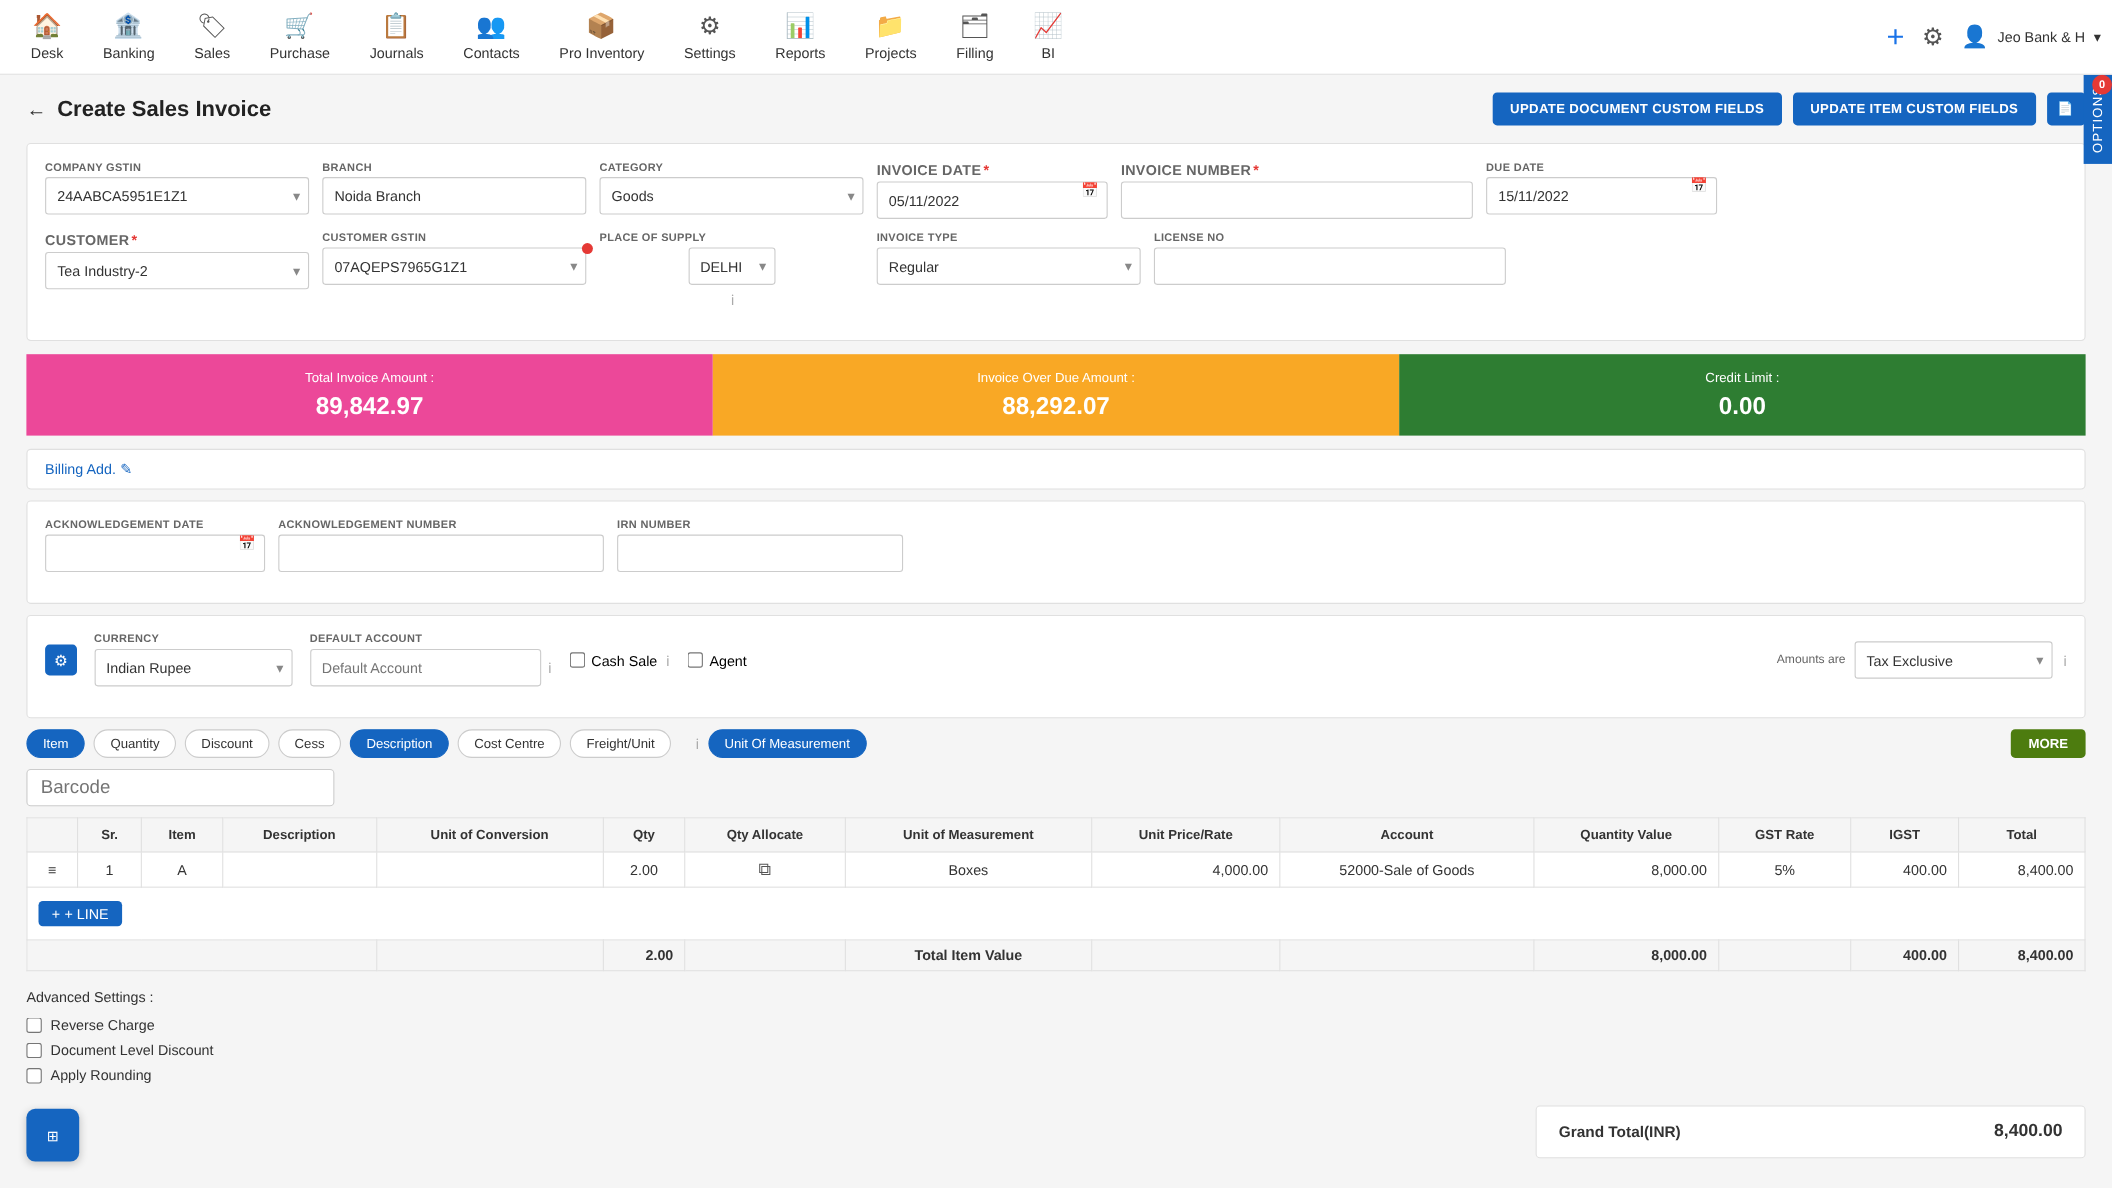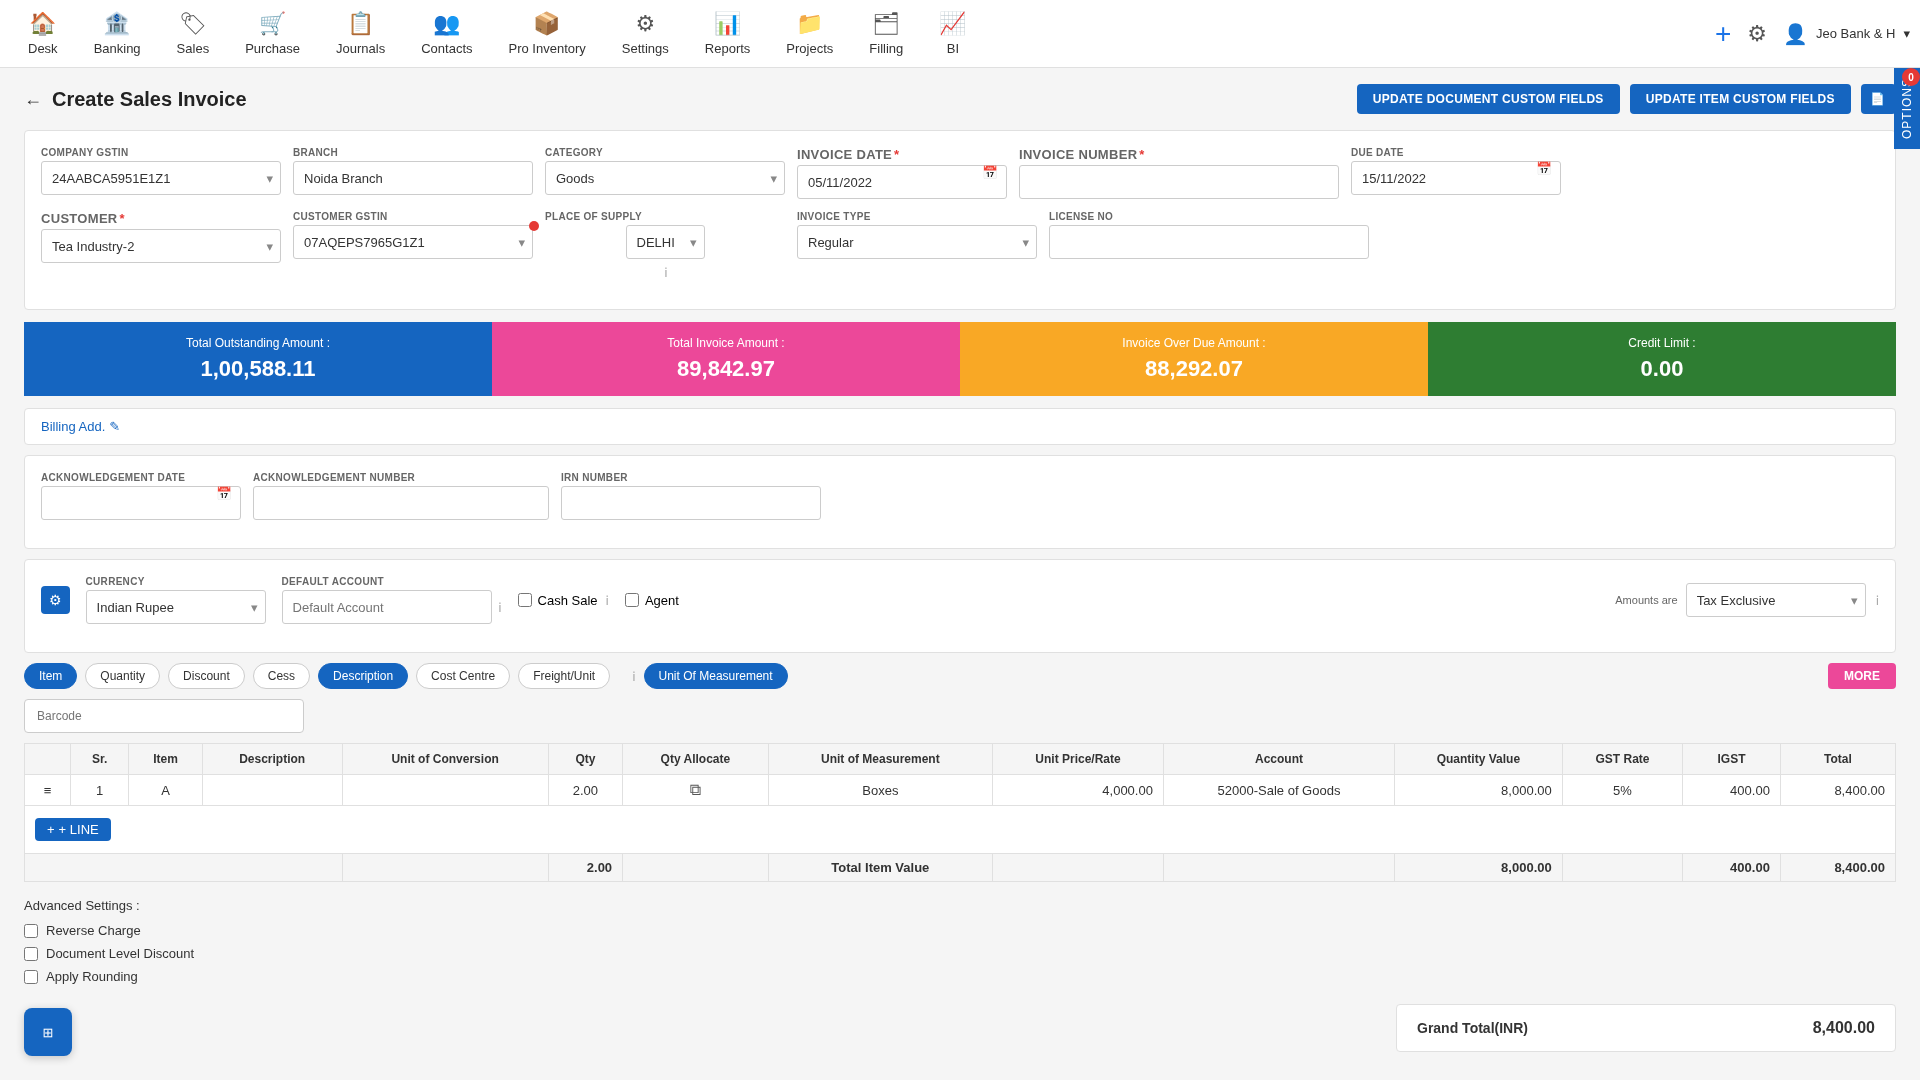--- a/index.html
+++ b/index.html
@@ -224,38 +224,38 @@
       color: #333;
     }
     .tab-pill.active {
       background: #1565c0;
       color: white;
       border-color: #1565c0;
     }
     .tab-info { color: #aaa; font-size: 11px; cursor: pointer; }
     .more-btn {
       margin-left: auto;
-      background: #ec4899;
+      background: #4d7c0f;
       color: white;
       border: none;
       padding: 6px 16px;
       border-radius: 4px;
       cursor: pointer;
       font-size: 12px;
       font-weight: 600;
     }
 
     
     .barcode-input {
       border: 1px solid #ccc;
       border-radius: 4px;
       padding: 6px 12px;
       width: 280px;
       height: 34px;
-      font-size: 12px;
+      font-size: 17px;
       color: #1d4ed8;
       margin-bottom: 10px;
     }
 
     
     .items-table { width: 100%; border-collapse: collapse; background: #fff; border: 1px solid #e0e0e0; }
     .items-table th {
       background: #f5f5f5;
       border: 1px solid #e0e0e0;
       padding: 8px 10px;
@@ -506,24 +506,20 @@
       </div>
       <div class="form-group form-group-wnumber">
         <label class="form-label">License No</label>
         <input class="form-control" style="width: 100%;" type="text" value="">
       </div>
     </div>
   </div>
 
   
   <div class="stat-cards">
-    <div class="stat-card stat-card-blue">
-      <div class="stat-label">Total Outstanding Amount :</div>
-      <div class="stat-value">1,00,588.11</div>
-    </div>
     <div class="stat-card stat-card-dark">
       <div class="stat-label">Total Invoice Amount :</div>
       <div class="stat-value">89,842.97</div>
     </div>
     <div class="stat-card stat-card-yellow">
       <div class="stat-label">Invoice Over Due Amount :</div>
       <div class="stat-value">88,292.07</div>
     </div>
     <div class="stat-card stat-card-green">
       <div class="stat-label">Credit Limit :</div>

